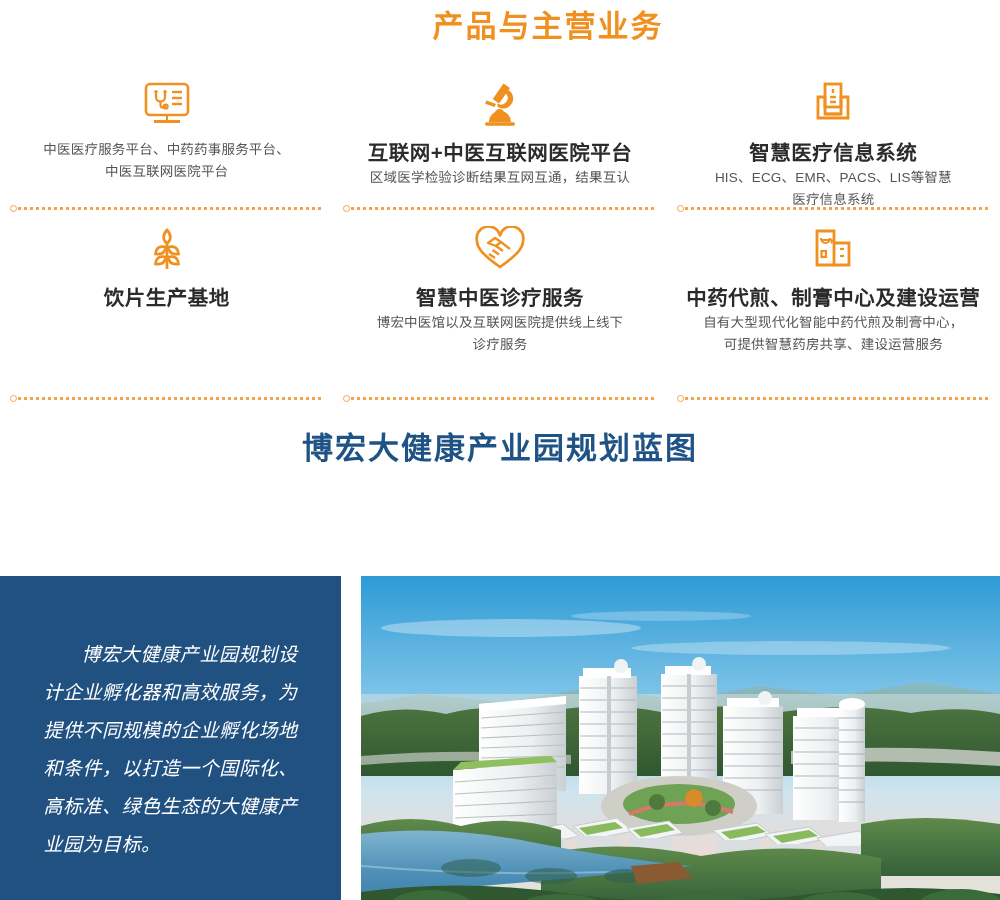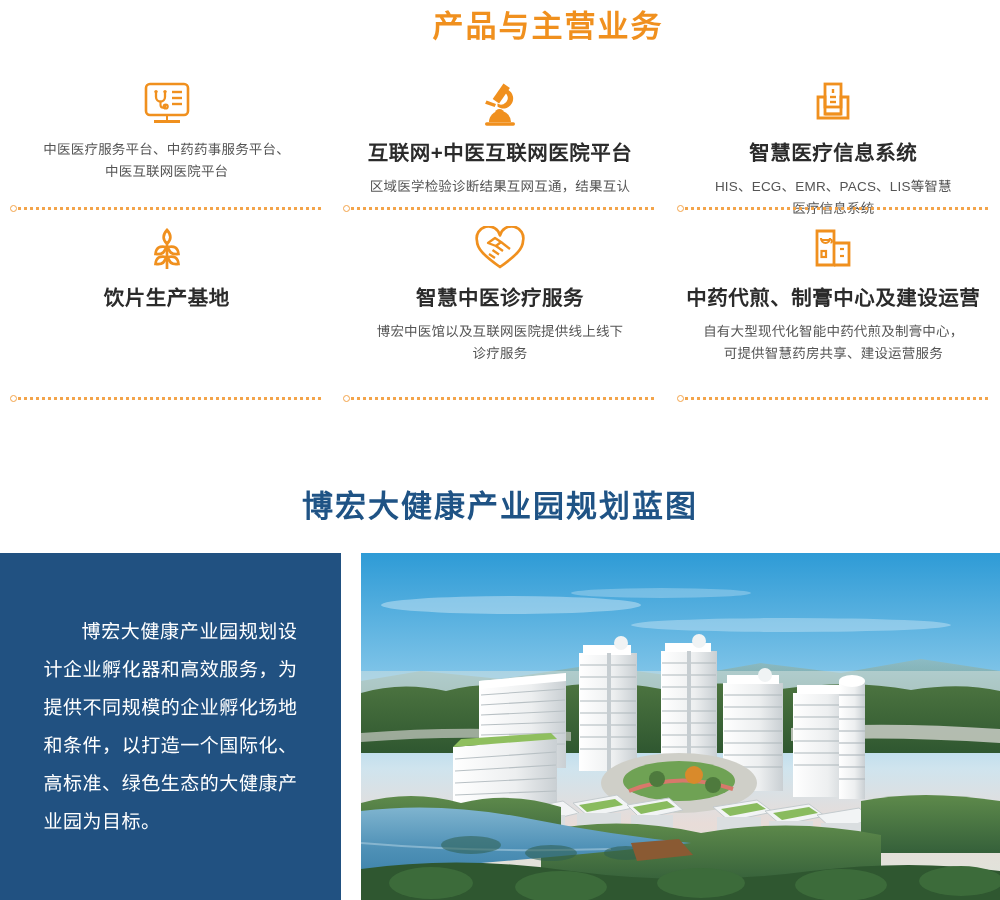--- a/index.html
+++ b/index.html
@@ -63,21 +63,20 @@
   .card-title {
     font-size: 20.5px;
     font-weight: bold;
     color: #2b2b2b;
     letter-spacing: 0.5px;
     line-height: 1.35;
     white-space: nowrap;
   }
 
   .card-desc {
-    margin-top: 9px;
     font-size: 13.5px;
     color: #555555;
     line-height: 1.65;
     letter-spacing: 0.2px;
   }
 
   
   .card-divider {
     position: absolute;
     left: 10px;
@@ -106,30 +105,31 @@
   .card.row2 .card-divider { bottom: 4px; }
 
   
   .section-title-blue {
     width: 1000px;
     text-align: center;
     font-size: 31px;
     font-weight: bold;
     color: #1F5385;
     letter-spacing: 2px;
-    margin-top: 82px;
+    margin-top: 24px;
     line-height: 1.2;
   }
 
   .park-row {
     position: absolute;
-    top: 553px;
+    top: 576px;
     left: 0;
     width: 1000px;
     height: 246px;
+    font-style: italic;
   }
 
   .park-text-panel {
     position: absolute;
     left: 0;
     top: 0;
     width: 341px;
     height: 347px;
     background: #215181;
     color: #ffffff;

